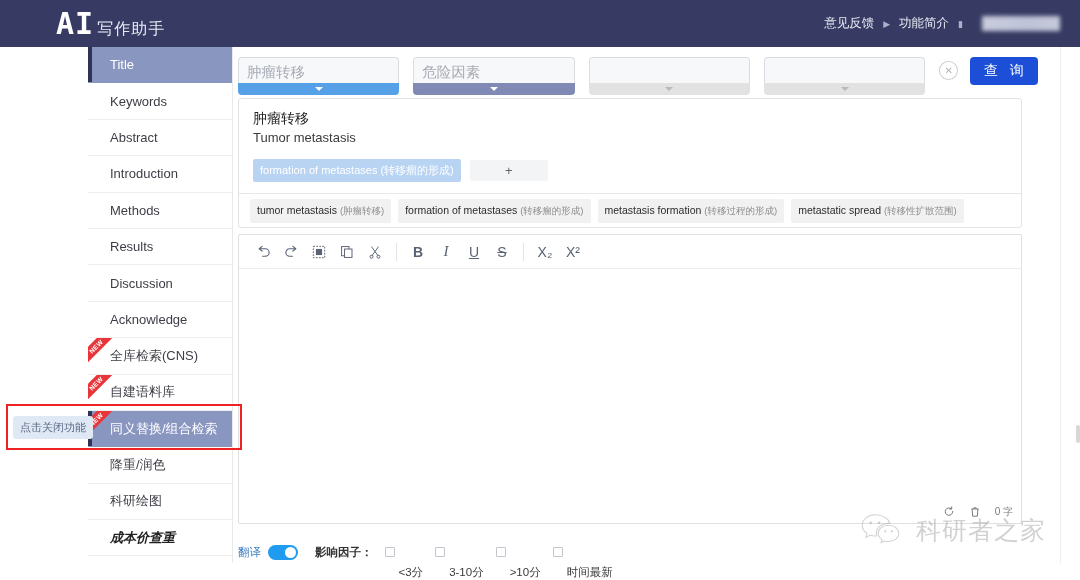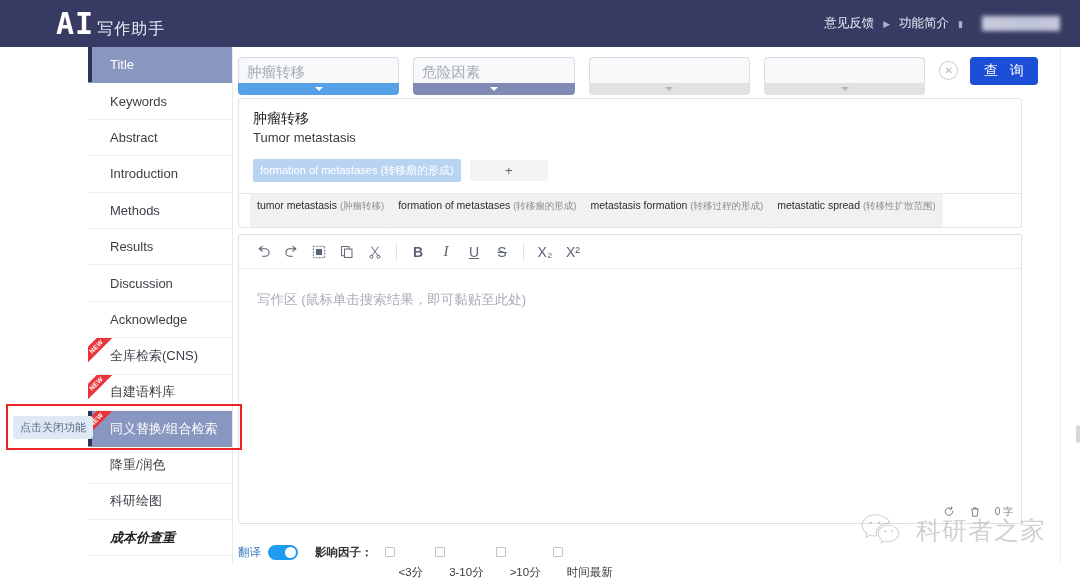--- a/index.html
+++ b/index.html
@@ -118,22 +118,22 @@
     background:#b9d4f2; color:#ffffff; font-size:11px;
     padding:4px 7px; border-radius:2px; white-space:nowrap; cursor:pointer;
   }
   .tag-add {
     background:#f3f4f6; color:#666; font-size:13px; width:78px; height:21px;
     margin-left:9px; display:flex;align-items:center;justify-content:center;
     border-radius:2px; cursor:pointer;
   }
   .chips {
     position:absolute; left:0; right:0; bottom:0; height:34px;
-    border-top:1px solid #e8e8e8; display:flex; 
-    padding-left:11px; 
+    border-top:1px solid #e8e8e8; display:flex; align-items:center;
+    padding-left:11px; gap:7px;
   }
   .chip {
     background:#f1f1f1; font-size:10.5px; color:#2b2b2b;
     padding:5px 7px; border-radius:2px; white-space:nowrap; cursor:pointer;
   }
   .chip .cn { color:#8d8d8d; font-size:9.5px; }
 
   
   .editor {
     position:absolute; left:238px; top:234px; width:784px; height:290px;
@@ -342,21 +342,20 @@
       </div>
       <div class="tdiv"></div>
       <div class="tb bold">B</div>
       <div class="tb ital">I</div>
       <div class="tb und">U</div>
       <div class="tb strk">S</div>
       <div class="tdiv"></div>
       <div class="tb">X₂</div>
       <div class="tb">X²</div>
     </div>
-    <div class="eplaceholder">写作区 (鼠标单击搜索结果，即可黏贴至此处)</div>
     <div class="estatus">
       <span class="si">
         <svg width="12" height="12" viewBox="0 0 16 16">
             <path d="M13 7.2A5 5 0 1 1 11.2 3.6" fill="none" stroke="#6b6b6b" stroke-width="1.2" stroke-linecap="round"></path>
             <path d="M11.6 1.2v2.8H8.8" fill="none" stroke="#6b6b6b" stroke-width="1.2" stroke-linecap="round" stroke-linejoin="round"></path>
           </svg>
       </span>
       <span class="si">
         <svg width="12" height="12" viewBox="0 0 16 16">
             <path d="M3 4h10M6.4 4V2.4h3.2V4M4.2 4l.7 9.6h6.2L11.8 4" fill="none" stroke="#6b6b6b" stroke-width="1.15" stroke-linejoin="round"></path>

